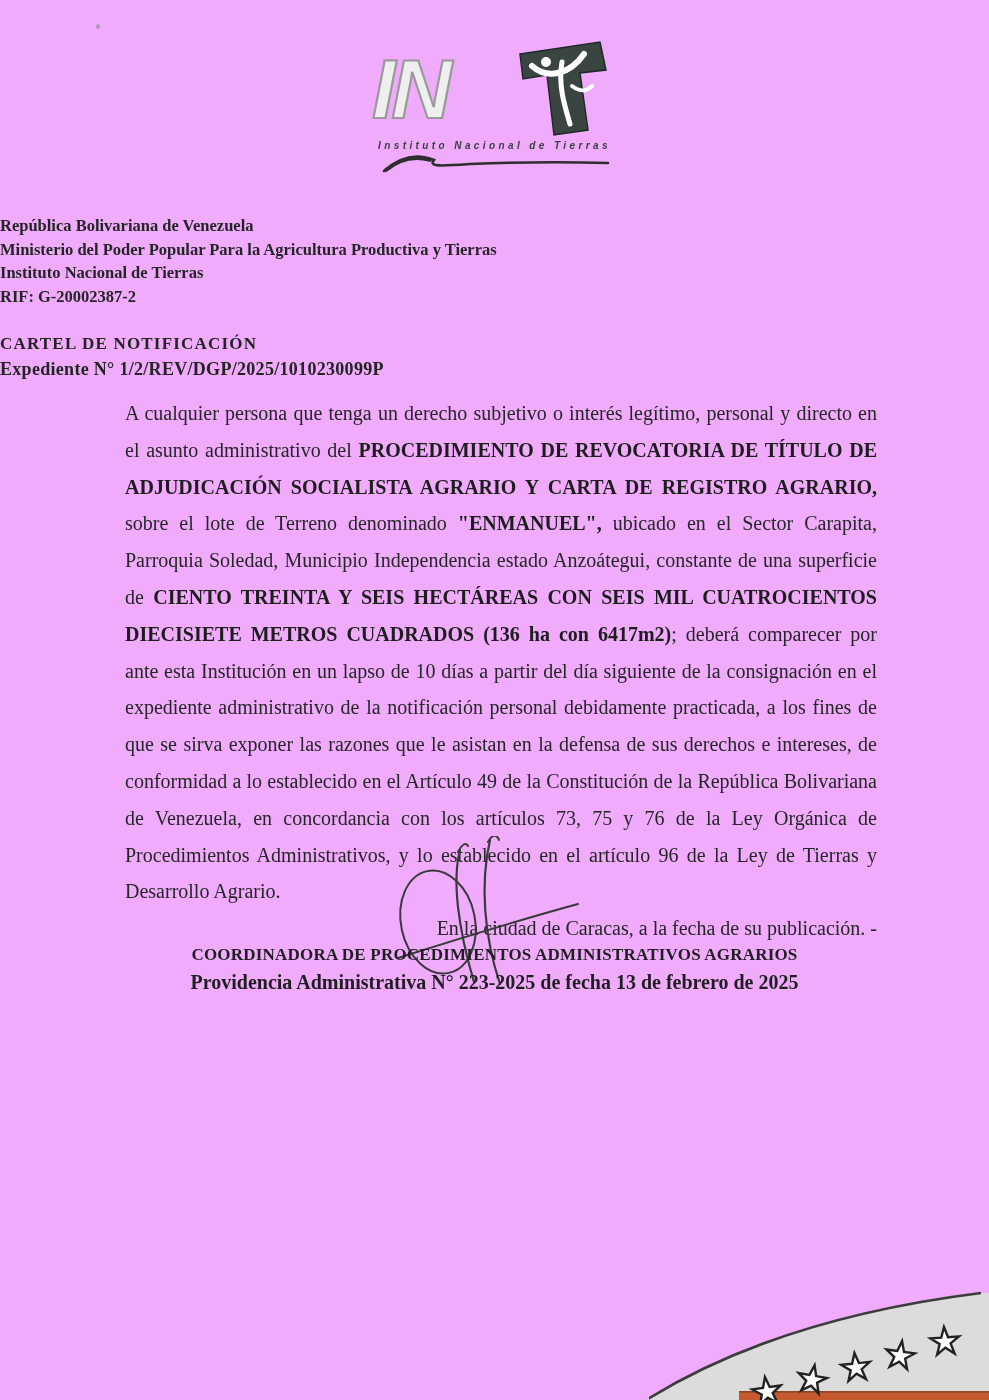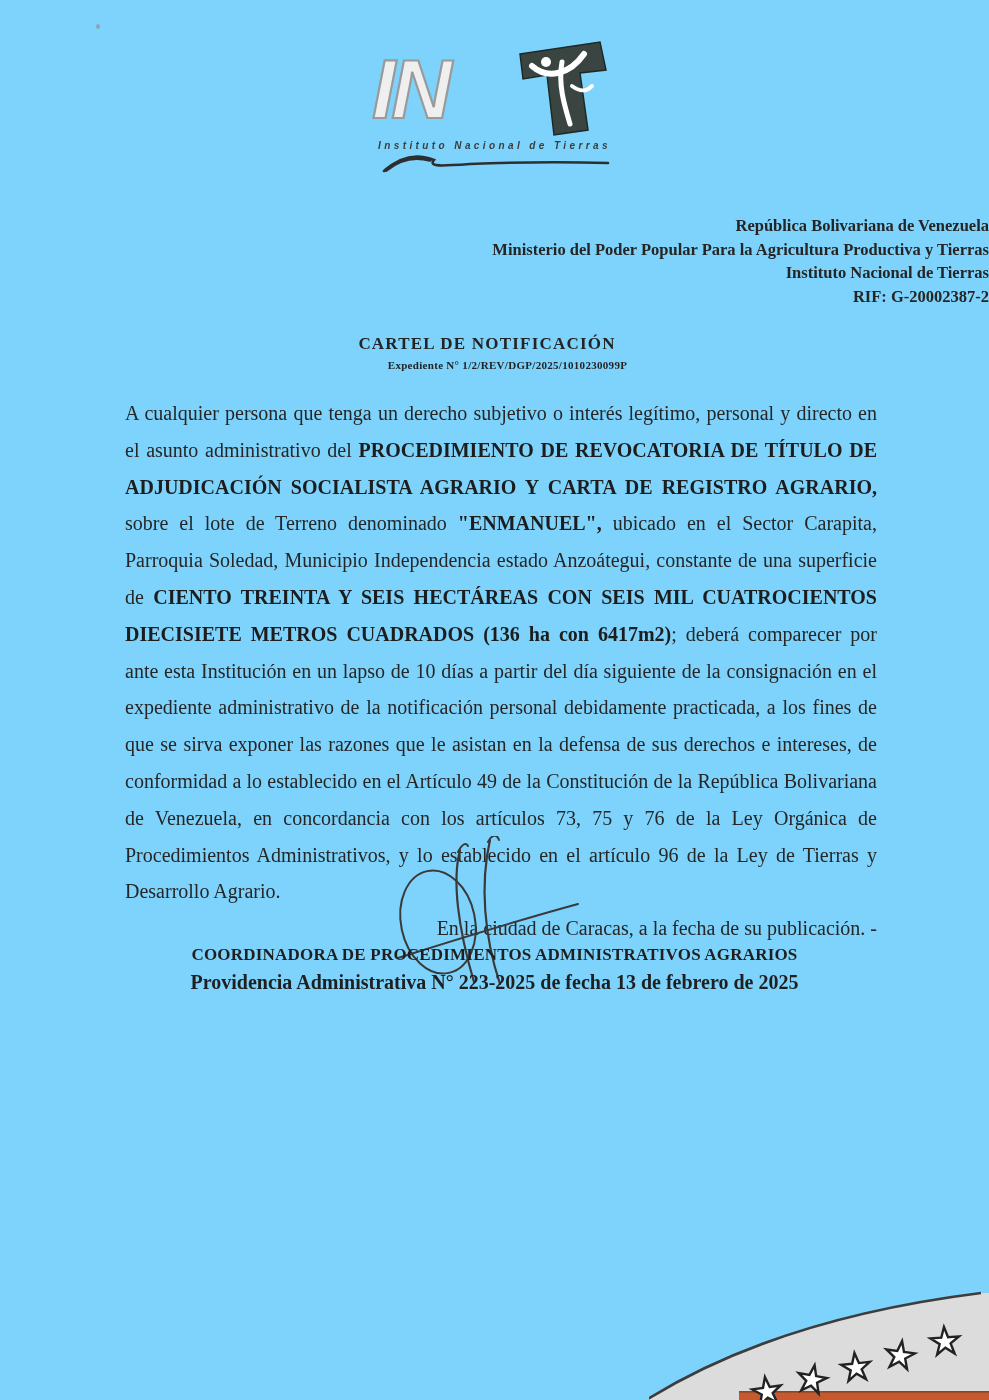--- a/index.html
+++ b/index.html
@@ -1,46 +1,46 @@
 <!DOCTYPE html>
 <html><head>
 <meta charset="utf-8">
 <style>
   html,body{margin:0;padding:0;background:#888;}
   .page{
     position:relative;
     width:989px;height:1400px;
     margin:0 auto;
-    background:#7dd3fc;
+    background:#f0abfc;
     overflow:hidden;
     font-family:"Liberation Serif","DejaVu Serif",serif;
     color:#232323;
   }
   .speck{position:absolute;left:96px;top:24px;width:4px;height:5px;background:#8f8f8f;border-radius:50%;opacity:.65;}
 
   
   .logo-wrap{position:absolute;top:38px;left:0;right:0;text-align:center;}
   .logo-svg{display:block;margin:0 auto;}
   .logo-subtitle{
     font-family:"Liberation Sans","DejaVu Sans",sans-serif;
     font-weight:bold;font-style:italic;
     font-size:10px;letter-spacing:3.4px;color:#3a3f3e;
     margin-top:2px;
   }
   .swoosh{display:block;margin:-2px auto 0;}
 
   
-  .letterhead{position:absolute;top:214px;left:0;right:0;text-align:right;
+  .letterhead{position:absolute;top:214px;left:0;right:0;text-align:left;
     font-weight:bold;font-size:16.5px;line-height:23.5px;color:#252525;}
   .letterhead div{white-space:nowrap;}
 
   
-  .title-block{position:absolute;top:334px;left:0;right:15px;text-align:center;color:#242424;}
+  .title-block{position:absolute;top:334px;left:0;right:15px;color:#242424;}
   .title-main{font-weight:bold;font-size:17px;letter-spacing:1.2px;}
-  .title-exp{font-weight:bold;font-size:11px;margin-top:5px;letter-spacing:.3px;margin-left:41px;}
+  .title-exp{font-weight:bold;font-size:18px;margin-top:5px;letter-spacing:.3px;}
 
   
   .body-text{position:absolute;top:395px;left:125px;width:752px;
     font-size:20px;line-height:36.8px;color:#262626;}
   .body-par{margin:0;text-align:justify;}
   .b{font-weight:bold;color:#1d1d1d;}
   .closing{margin:0;text-align:right;}
 
   
   .sig-svg{position:absolute;top:836px;left:382px;pointer-events:none;}

